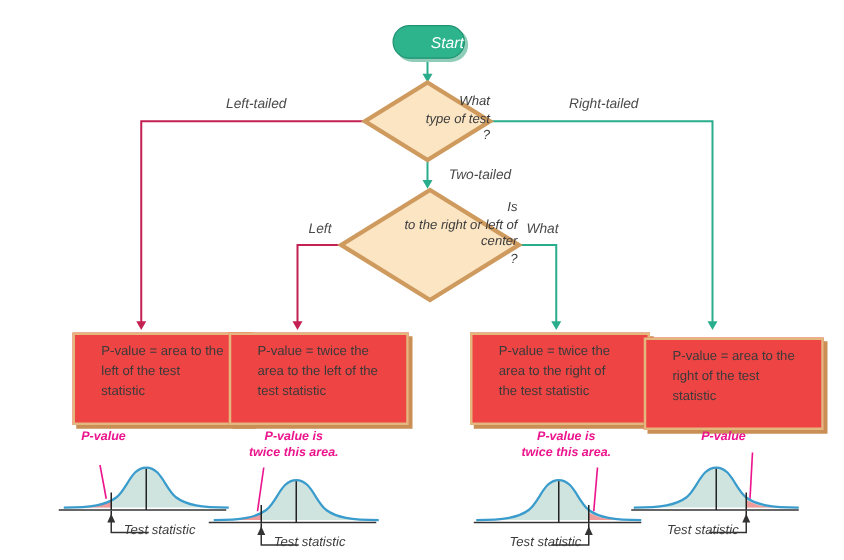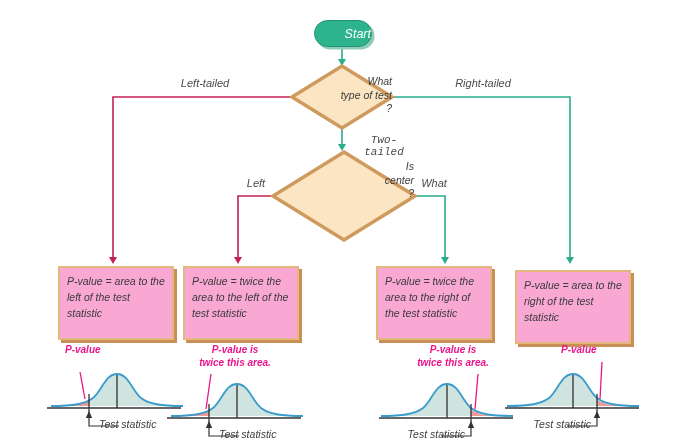--- a/index.html
+++ b/index.html
@@ -11,22 +11,22 @@
         border:1.5px solid #1f9271;border-radius:14px;box-shadow:2.5px 2.5px 0 #8fcdb9;
         color:#ffffff;font-size:12.5px;display:flex;align-items:center;justify-content:flex-end;font-style:italic;}
 
   .dtext{position:absolute;text-align:right;font-size:10.5px;font-style:italic;line-height:1.3;color:#3d3d3d;}
   .dtext span{display:block;}
   #d1text{left:292px;top:75px;width:100px;}
   #d2text{left:274px;top:160px;width:140px;}
 
   .lbl{position:absolute;font-size:11px;font-style:italic;color:#4a4a4a;text-align:center;}
 
-  .box{position:absolute;width:98px;height:58px;background:#f9a8d4;border:2px solid #e3b77e;
-       box-shadow:3px 3px 0 #c98f55;padding:6px 7px;font-size:10.5px;font-style:italic;
+  .box{position:absolute;width:98px;height:58px;background:#ef4444;border:2px solid #e3b77e;
+       box-shadow:3px 3px 0 #c98f55;padding:6px 21px;font-size:10.5px;
        line-height:1.5;color:#3a3a3a;}
   #box1{left:58px;top:266px;}
   #box2{left:183px;top:266px;}
   #box3{left:376px;top:266px;}
   #box4{left:515px;top:270px;}
 
   .dist{position:absolute;width:145px;height:104px;top:344px;}
   #dist1{left:45px;}  #dist2{left:165px;}  #dist3{left:375px;}  #dist4{left:501px;}
   .dist svg{position:absolute;left:0;}
   .svg-lo{top:16px;}  .svg-hi{top:26px;}
@@ -72,27 +72,28 @@
     <span>Start</span>
   </div>
 
   <div class="dtext" id="d1text">
     <span>What</span>
     <span>type of test</span>
     <span>?</span>
   </div>
   <div class="dtext" id="d2text">
     <span>Is</span>
+    <span>to the right or left of</span>
     <span>center</span>
     <span>?</span>
   </div>
 
   <div class="lbl" style="left:165px;top:77px;width:80px;">Left-tailed</div>
   <div class="lbl" style="left:443px;top:77px;width:80px;">Right-tailed</div>
-  <div class="lbl" style="left:352px;top:134px;width:64px;font-family:Liberation Mono, monospace;">Two-tailed</div>
+  <div class="lbl" style="left:352px;top:134px;width:64px;">Two-tailed</div>
   <div class="lbl" style="left:238px;top:177px;width:36px;">Left</div>
   <div class="lbl" style="left:414px;top:177px;width:40px;">What</div>
 
   <div class="box" id="box1">P-value = area to the left of the test statistic</div>
   <div class="box" id="box2">P-value = twice the area to the left of the test statistic</div>
   <div class="box" id="box3">P-value = twice the area to the right of the test statistic</div>
   <div class="box" id="box4">P-value = area to the right of the test statistic</div>
 
   <div class="dist" id="dist1">
     <div class="mag" style="left:20px;top:0;">

